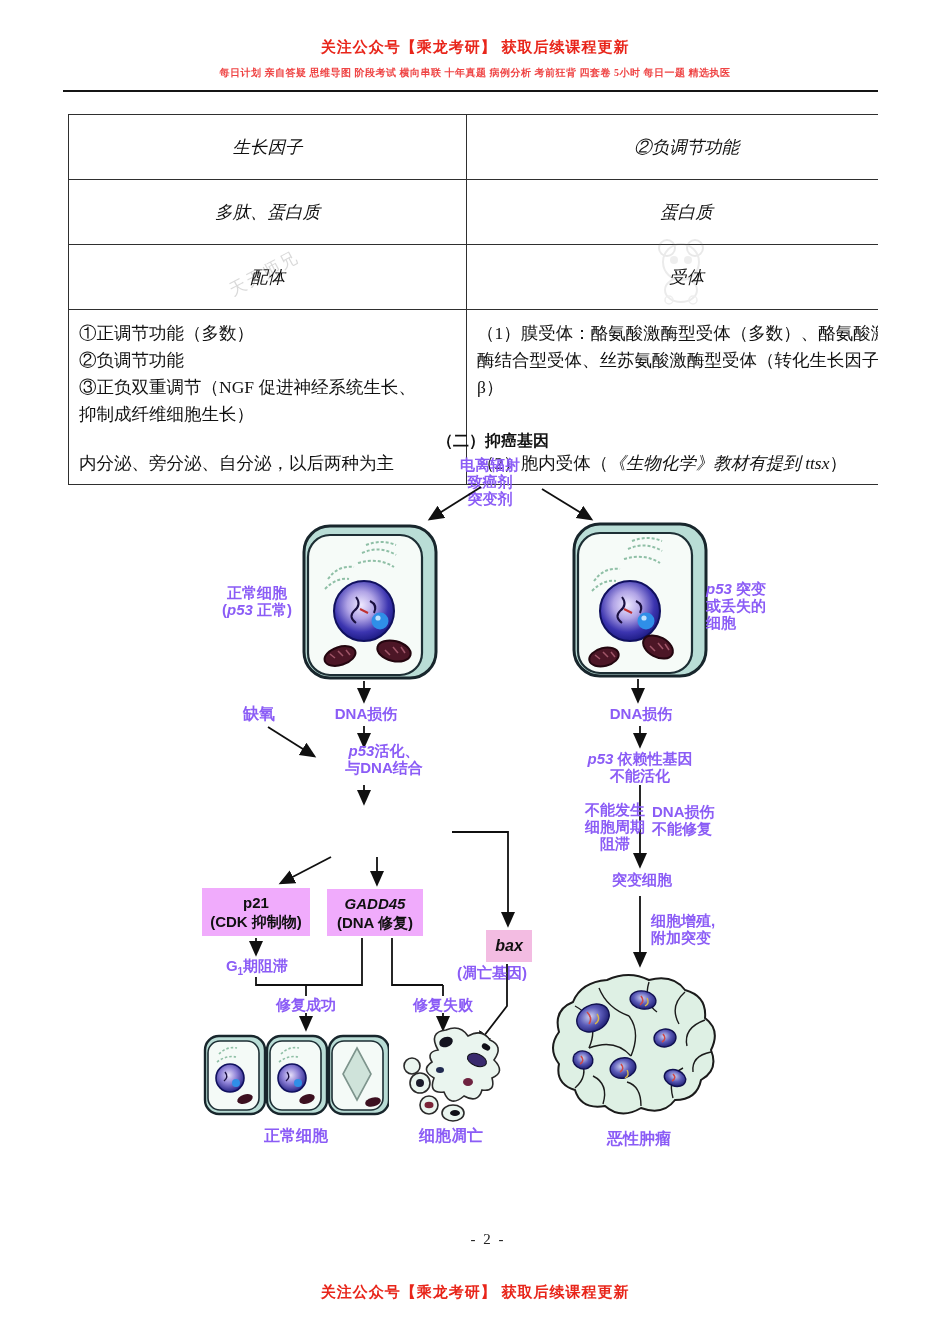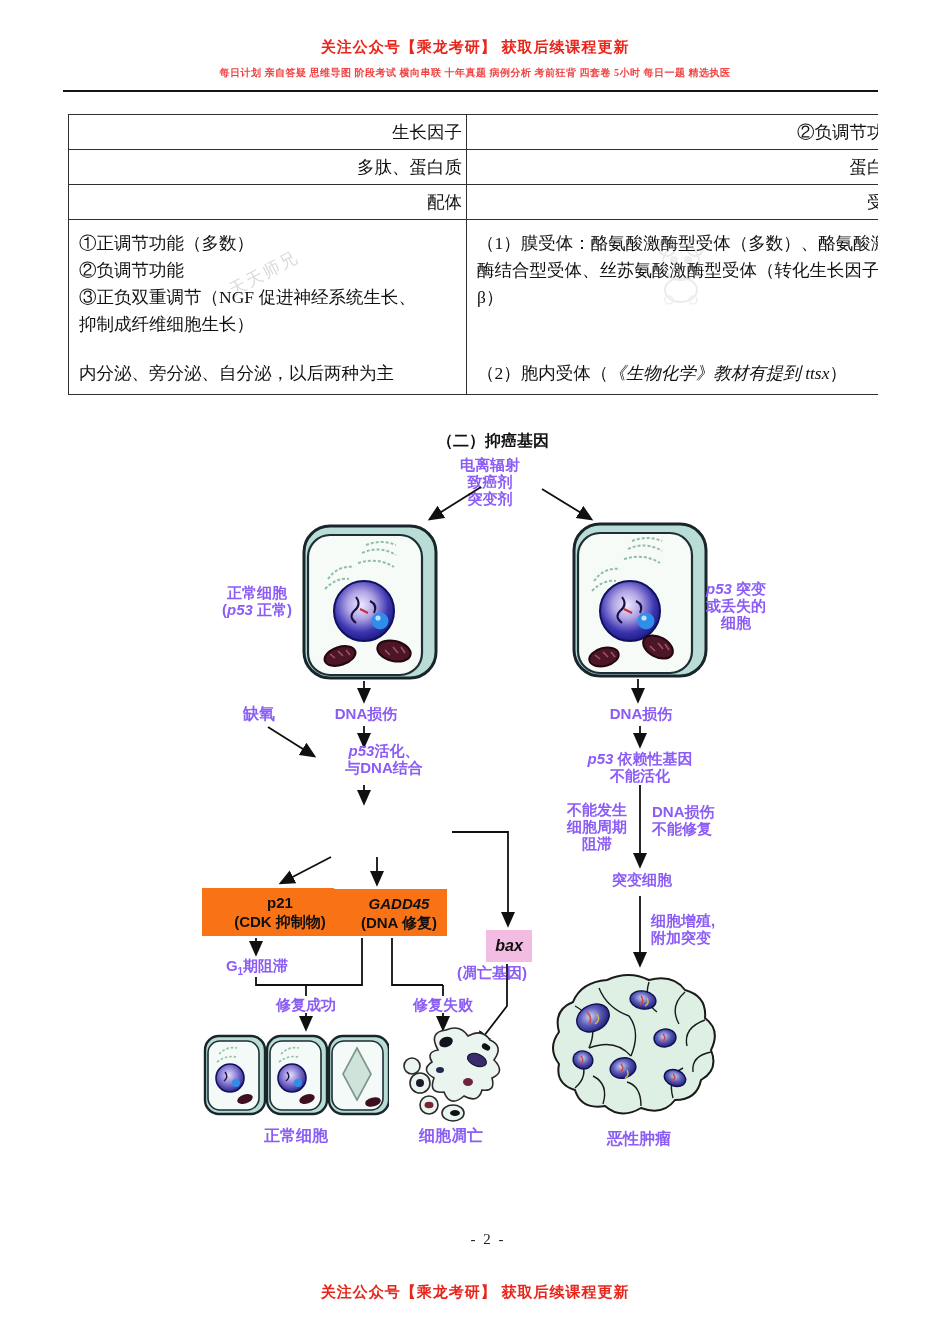--- a/index.html
+++ b/index.html
@@ -7,33 +7,33 @@
         font-family:"Liberation Serif","DejaVu Serif",serif;color:#111;}
   .abs{position:absolute;}
   .ctr{transform:translateX(-50%);text-align:center;}
   .red{color:#e8251a;font-weight:bold;}
   .banner{font-size:15px;letter-spacing:1px;white-space:nowrap;}
   .features{font-size:10px;font-weight:bold;letter-spacing:.5px;white-space:nowrap;color:#ef4444;}
   .rule{height:2px;background:#151515;}
   
   table.tb{border-collapse:collapse;table-layout:fixed;width:838px;}
   table.tb td{border:1.6px solid #2f2f2f;font-size:17.5px;vertical-align:middle;}
-  td.hd{text-align:right;height:26px;padding:4px 4px;}
+  td.hd{text-align:center;height:26px;padding:19px 4px;font-style:italic;}
   td.big{vertical-align:top;padding:8px 10px 6px 10px;line-height:27px;}
   .kai{font-style:italic;}
   .sp22{height:22px;} .sp49{height:49px;}
   
   .lbl{font-family:"Liberation Sans","DejaVu Sans",sans-serif;font-weight:bold;font-size:15px;
        line-height:17px;color:#8b5cf6;white-space:nowrap;}
   .it{font-style:italic;}
   .big-title{font-family:Liberation Mono, monospace;font-weight:bold;font-size:16px;}
   .box{display:flex;flex-direction:column;align-items:center;justify-content:center;
        font-family:"Liberation Sans","DejaVu Sans",sans-serif;font-weight:bold;color:#101010;}
   .pinkbox{background:#f6d6d3;}
-  .cyanbox{background:#f97316;padding-left:24px;}
+  .cyanbox{background:#f0abfc;}
   .baxbox{background:#f3bce2;text-align:center;}
   .whitebg{background:#fff;padding:0 2px;}
   .wmtext{color:rgba(120,120,120,.28);font-size:17px;letter-spacing:2px;
           transform:rotate(-28deg);font-family:"Liberation Sans",sans-serif;}
   sub{font-size:10px;}
   .pagenum{font-size:15px;letter-spacing:2px;color:#222;}
 </style>
 </head>
 <body>
 
@@ -186,21 +186,21 @@
     <path d="M54,88 l8,4" stroke="#c03030" stroke-width="2"></path>
     <circle cx="76" cy="100" r="8.5" fill="#2f8fe8"></circle>
     <circle cx="74" cy="97" r="2.6" fill="#bfe2ff"></circle>
     <g>
       <ellipse cx="34" cy="136" rx="15" ry="9" fill="#4c1626" stroke="#23060f" stroke-width="2" transform="rotate(-14 34 136)"></ellipse>
       <path d="M25,134 l5,4 M33,131 l5,5 M41,131 l4,5" stroke="#a05568" stroke-width="1.5"></path>
       <ellipse cx="88" cy="126" rx="16" ry="10" fill="#4c1626" stroke="#23060f" stroke-width="2" transform="rotate(28 88 126)"></ellipse>
       <path d="M80,125 l5,5 M88,122 l5,6 M95,123 l4,6" stroke="#a05568" stroke-width="1.5"></path>
     </g>
   </svg>
-  <div class="abs lbl" style="left:706px;top:580px;text-align:center;">
+  <div class="abs lbl" style="left:706px;top:580px;">
     <div><span class="it">p53</span><span> 突变</span></div>
     <div>或丢失的</div>
     <div>细胞</div>
   </div>
 
   <div class="abs lbl" style="left:243px;top:705px;font-size:16px;">缺氧</div>
   <div class="abs ctr lbl" style="left:366px;top:705px;">DNA损伤</div>
   <div class="abs ctr lbl" style="left:368px;top:742px;margin-left:16px;">
     <div><span class="it">p53</span><span>活化、</span></div>
     <div>与DNA结合</div>
@@ -280,21 +280,21 @@
       <ellipse cx="42" cy="50" rx="4" ry="3" fill="#202a50"></ellipse>
     </g>
   </svg>
   <div class="abs ctr lbl" style="left:451px;top:1127px;font-size:16px;">细胞凋亡</div>
 
   <div class="abs ctr lbl" style="left:641px;top:705px;">DNA损伤</div>
   <div class="abs ctr lbl" style="left:640px;top:750px;">
     <div><span class="it">p53</span><span> 依赖性基因</span></div>
     <div>不能活化</div>
   </div>
-  <div class="abs lbl" style="left:565px;top:801px;width:64px;text-align:center;">
+  <div class="abs lbl" style="left:583px;top:801px;width:64px;text-align:center;">
     <div>不能发生</div>
     <div>细胞周期</div>
     <div>阻滞</div>
   </div>
   <div class="abs lbl" style="left:652px;top:803px;">
     <div>DNA损伤</div>
     <div>不能修复</div>
   </div>
   <div class="abs ctr lbl" style="left:642px;top:871px;">突变细胞</div>
   <div class="abs lbl" style="left:651px;top:912px;">

